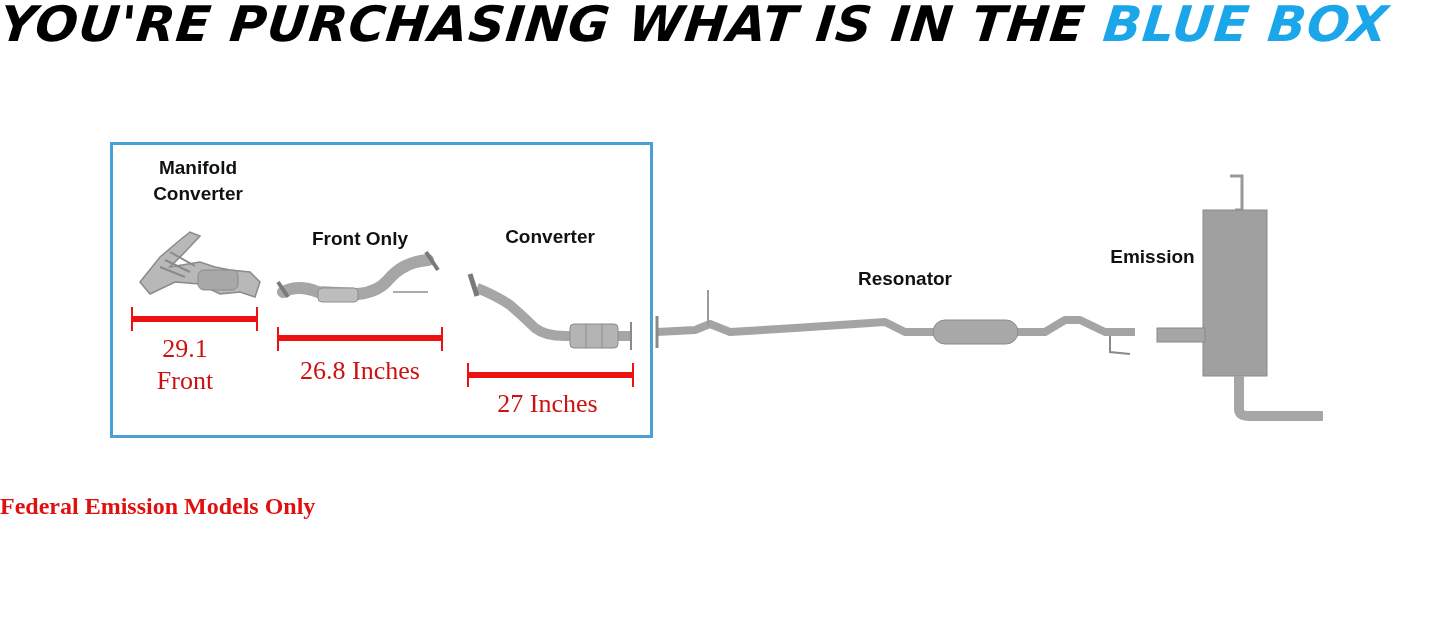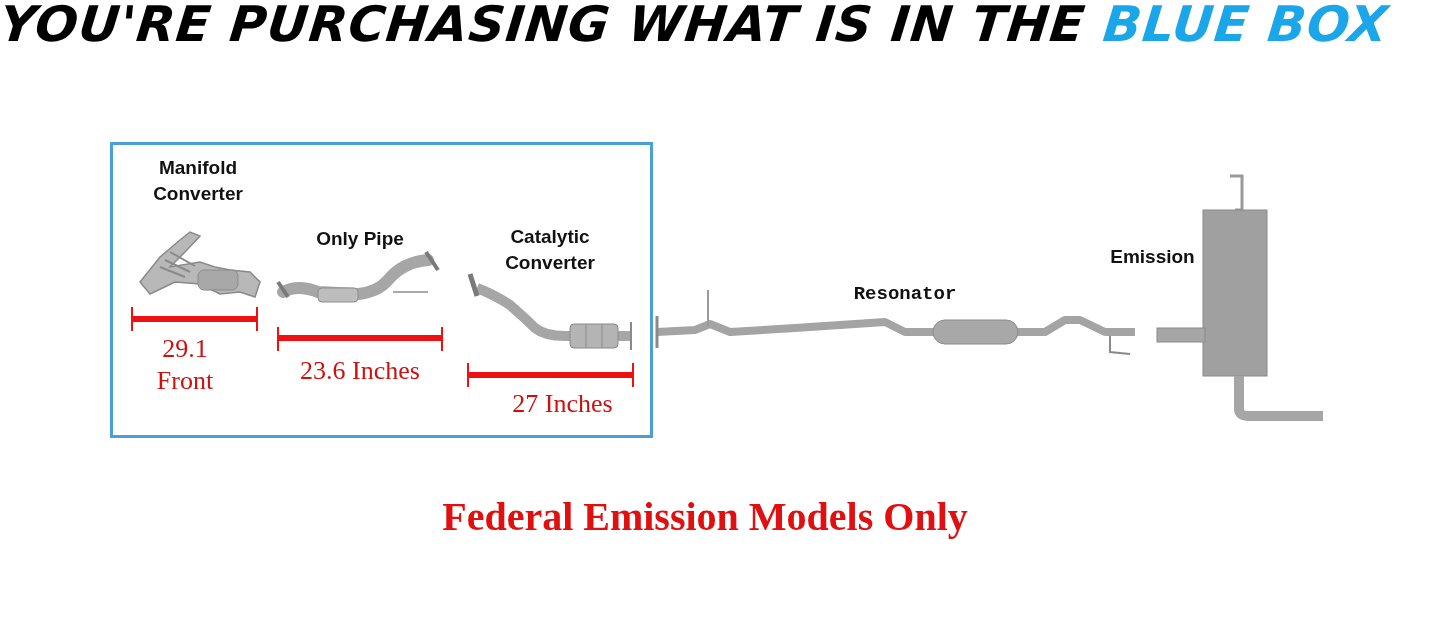--- a/index.html
+++ b/index.html
@@ -20,22 +20,22 @@
       position: absolute; font-family: "Liberation Sans", sans-serif; font-weight: bold;
       font-size: 19px; color: #111111; text-align: center; line-height: 26px;
     }
     .measure-bar { position: absolute; height: 6px; background: var(--measure); }
     .measure-tick { position: absolute; width: 2px; background: var(--measure); }
     .measure-text {
       position: absolute; font-family: "Liberation Serif", serif; font-size: 26px;
       color: var(--measure-text); text-align: center; line-height: 32px;
     }
     .footnote {
-      position: absolute; left: 0; top: 493px; width: 1410px; text-align: center;
-      font-family: "Liberation Serif", serif; font-weight: bold; font-size: 40px;
+      position: absolute; left: 0; top: 493px; width: 1410px; 
+      font-family: "Liberation Serif", serif; font-weight: bold; font-size: 24px;
       color: var(--footnote);
     }
     svg.part { position: absolute; overflow: visible; }
   </style>
 </head>
 <body>
 
 <div class="headline">
   <span class="black">YOU'RE PURCHASING WHAT IS IN THE</span>
   <span class="blue">BLUE BOX</span>
@@ -53,51 +53,50 @@
   <path d="M30 45 L55 55 M35 38 L60 50 M40 30 L65 44" stroke="#8a8a8a" stroke-width="2" fill="none"></path>
 </svg>
 <div class="measure-tick" style="left:131px; top:307px; height:24px;"></div>
 <div class="measure-bar" style="left:132px; top:316px; width:125px;"></div>
 <div class="measure-tick" style="left:256px; top:307px; height:24px;"></div>
 <div class="measure-text" style="left:125px; top:333px; width:120px;">
   <div>29.1</div>
   <div>Front</div>
 </div>
 
-<div class="label" style="left:290px; top:226px; width:140px;">Only Pipe</div>
+<div class="label" style="left:290px; top:226px; width:140px;">Front Only</div>
 <svg class="part" style="left:278px; top:252px;" width="170" height="62">
   <path d="M5 40 Q20 32 40 40 L80 42 Q100 40 110 28 Q125 10 150 8" stroke="#a6a6a6" stroke-width="12" fill="none" stroke-linecap="round"></path>
   <rect x="40" y="36" width="40" height="14" rx="4" fill="#bdbdbd" stroke="#8e8e8e"></rect>
   <path d="M0 30 L10 45" stroke="#7a7a7a" stroke-width="4"></path>
   <path d="M148 0 L160 18" stroke="#7a7a7a" stroke-width="4"></path>
   <line x1="115" y1="40" x2="150" y2="40" stroke="#aaaaaa" stroke-width="2"></line>
 </svg>
 <div class="measure-tick" style="left:277px; top:327px; height:24px;"></div>
 <div class="measure-bar" style="left:278px; top:335px; width:164px;"></div>
 <div class="measure-tick" style="left:441px; top:327px; height:24px;"></div>
-<div class="measure-text" style="left:270px; top:355px; width:180px;">23.6 Inches</div>
+<div class="measure-text" style="left:270px; top:355px; width:180px;">26.8 Inches</div>
 
 <div class="label" style="left:480px; top:224px; width:140px;">
-  <div>Catalytic</div>
   <div>Converter</div>
 </div>
 <svg class="part" style="left:465px; top:270px;" width="170" height="80">
   <path d="M12 18 Q30 25 45 35 Q60 48 70 58 Q80 66 100 66 L165 66" stroke="#a6a6a6" stroke-width="10" fill="none"></path>
   <path d="M5 4 L12 26" stroke="#7a7a7a" stroke-width="5"></path>
   <rect x="105" y="54" width="48" height="24" rx="4" fill="#b4b4b4" stroke="#8a8a8a"></rect>
   <line x1="121" y1="54" x2="121" y2="78" stroke="#8a8a8a"></line>
   <line x1="137" y1="54" x2="137" y2="78" stroke="#8a8a8a"></line>
   <line x1="166" y1="52" x2="166" y2="80" stroke="#8a8a8a" stroke-width="2"></line>
 </svg>
 <div class="measure-tick" style="left:467px; top:363px; height:24px;"></div>
 <div class="measure-bar" style="left:468px; top:372px; width:165px;"></div>
 <div class="measure-tick" style="left:632px; top:363px; height:24px;"></div>
-<div class="measure-text" style="left:480px; top:388px; width:165px;text-align:center;">27 Inches</div>
+<div class="measure-text" style="left:465px; top:388px; width:165px;text-align:center;">27 Inches</div>
 
-<div class="label" style="left:830px; top:281px; width:150px;font-family:Liberation Mono, monospace;">Resonator</div>
+<div class="label" style="left:830px; top:266px; width:150px;">Resonator</div>
 <svg class="part" style="left:655px; top:288px;" width="480" height="72">
   <path d="M2 44 L40 42 L55 36 L75 44 L140 40 L230 34 L250 44 L275 44 L285 44 M360 44 L390 44 L410 32 L425 32 L450 44 L480 44" stroke="#a4a4a4" stroke-width="8" fill="none" stroke-linejoin="round"></path>
   <line x1="53" y1="2" x2="53" y2="38" stroke="#9a9a9a" stroke-width="2"></line>
   <line x1="2" y1="28" x2="2" y2="60" stroke="#8a8a8a" stroke-width="3"></line>
   <rect x="278" y="32" width="85" height="24" rx="12" fill="#a8a8a8" stroke="#8a8a8a"></rect>
   <path d="M455 48 L455 64 L475 66" stroke="#8a8a8a" stroke-width="2" fill="none"></path>
 </svg>
 
 <div class="label" style="left:1105px; top:244px; width:95px;">Emission</div>
 <svg class="part" style="left:1155px; top:174px;" width="175" height="250">

